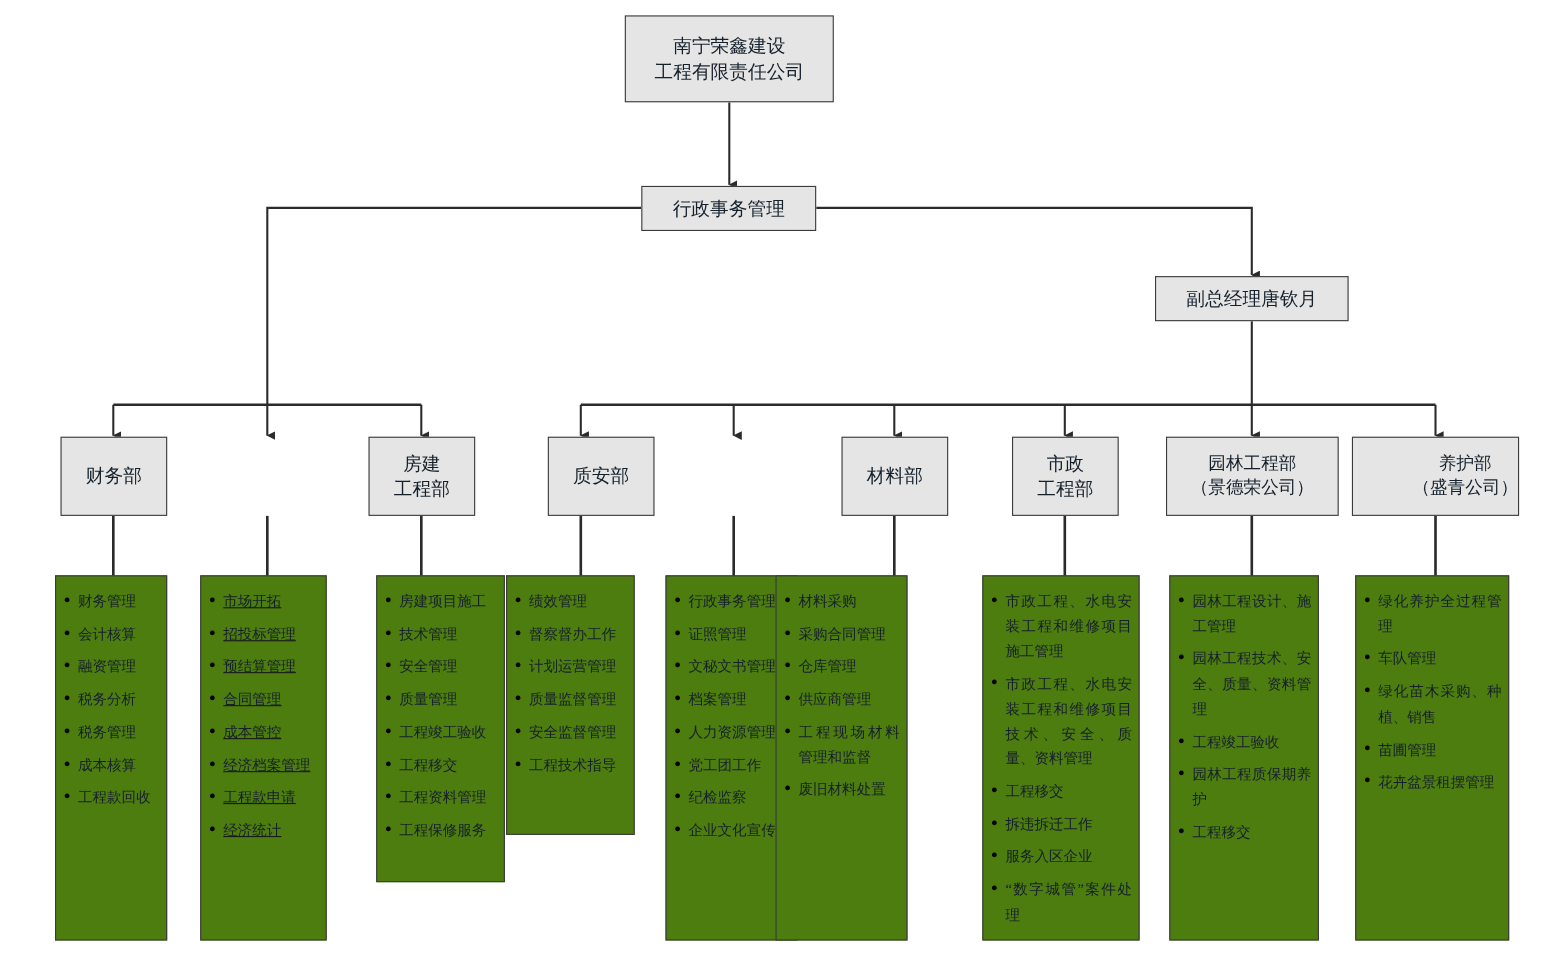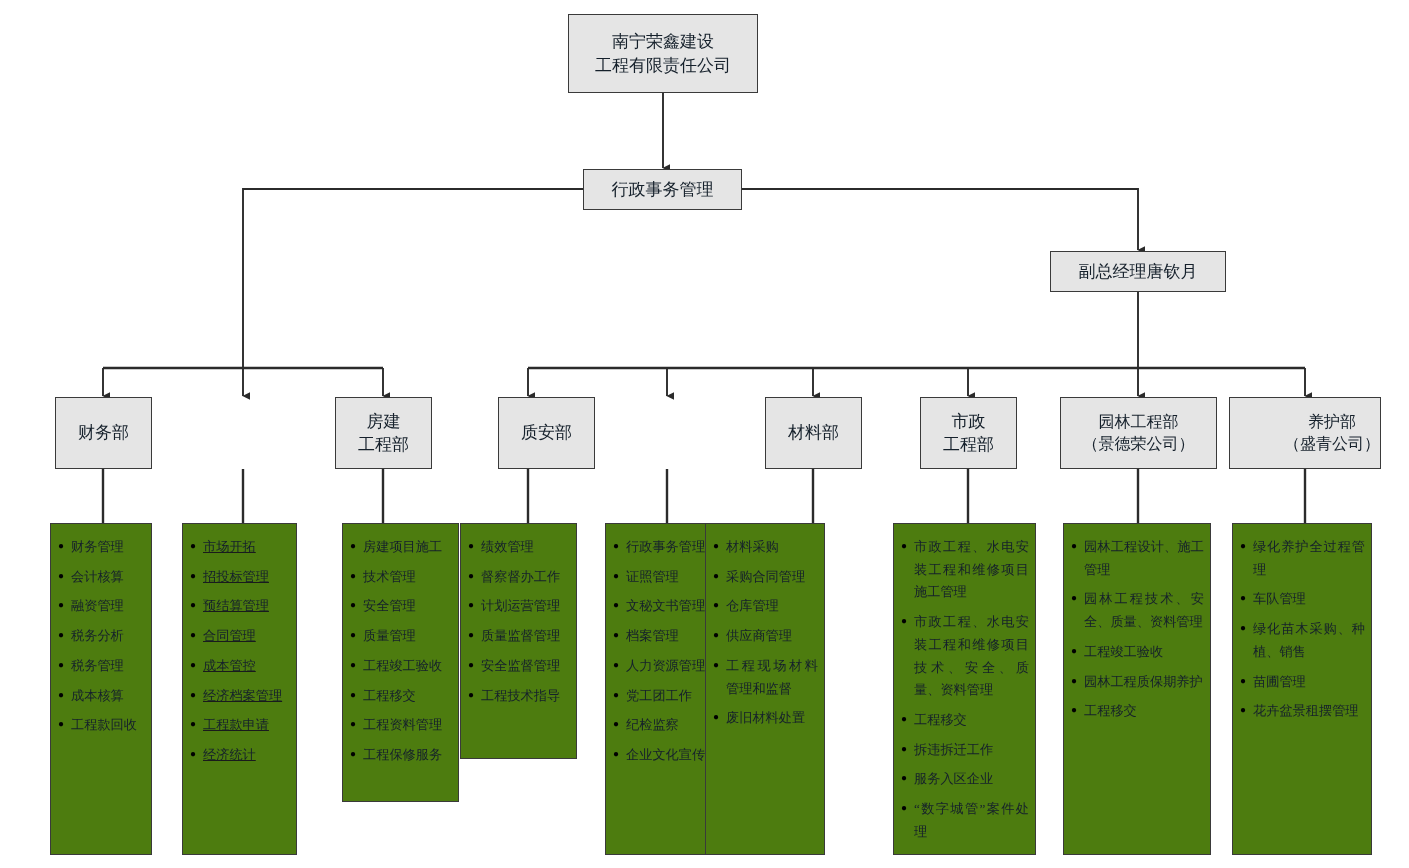--- a/index.html
+++ b/index.html
@@ -213,21 +213,21 @@
   <div class="detail" style="left:893px;top:523px;width:143px;height:332px;">
     <ul>
         <li>市政工程、水电安装工程和维修项目施工管理</li>
         <li>市政工程、水电安装工程和维修项目技术、安全、质量、资料管理</li>
         <li>工程移交</li>
         <li>拆违拆迁工作</li>
         <li>服务入区企业</li>
         <li>“数字城管”案件处理</li>
       </ul>
   </div>
-  <div class="detail" style="left:1063px;top:523px;width:148px;height:332px;">
+  <div class="detail" style="left:1063px;top:523px;width:136px;height:332px;">
     <ul>
         <li>园林工程设计、施工管理</li>
         <li>园林工程技术、安全、质量、资料管理</li>
         <li>工程竣工验收</li>
         <li>园林工程质保期养护</li>
         <li>工程移交</li>
       </ul>
   </div>
   <div class="detail" style="left:1232px;top:523px;width:140px;height:332px;">
     <ul>

